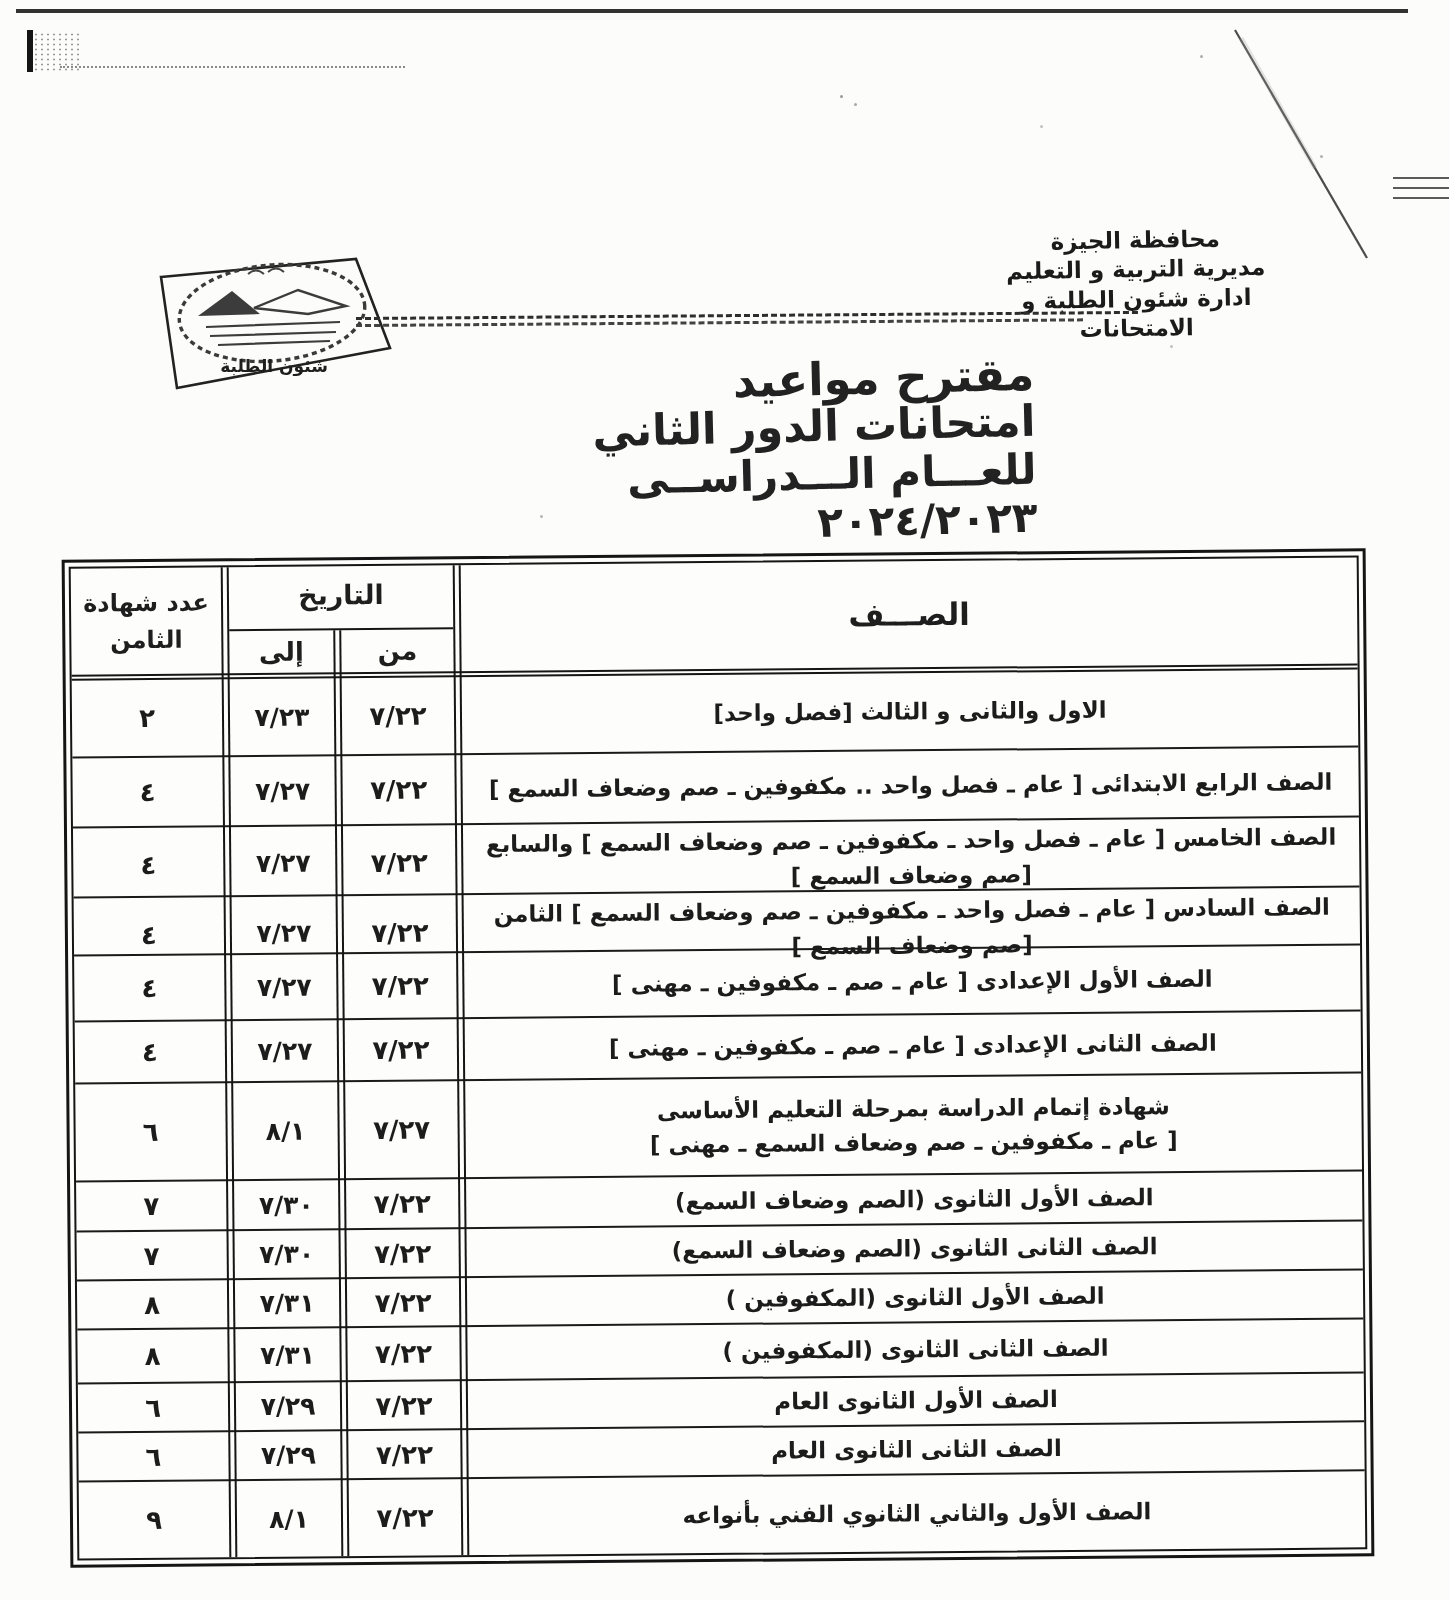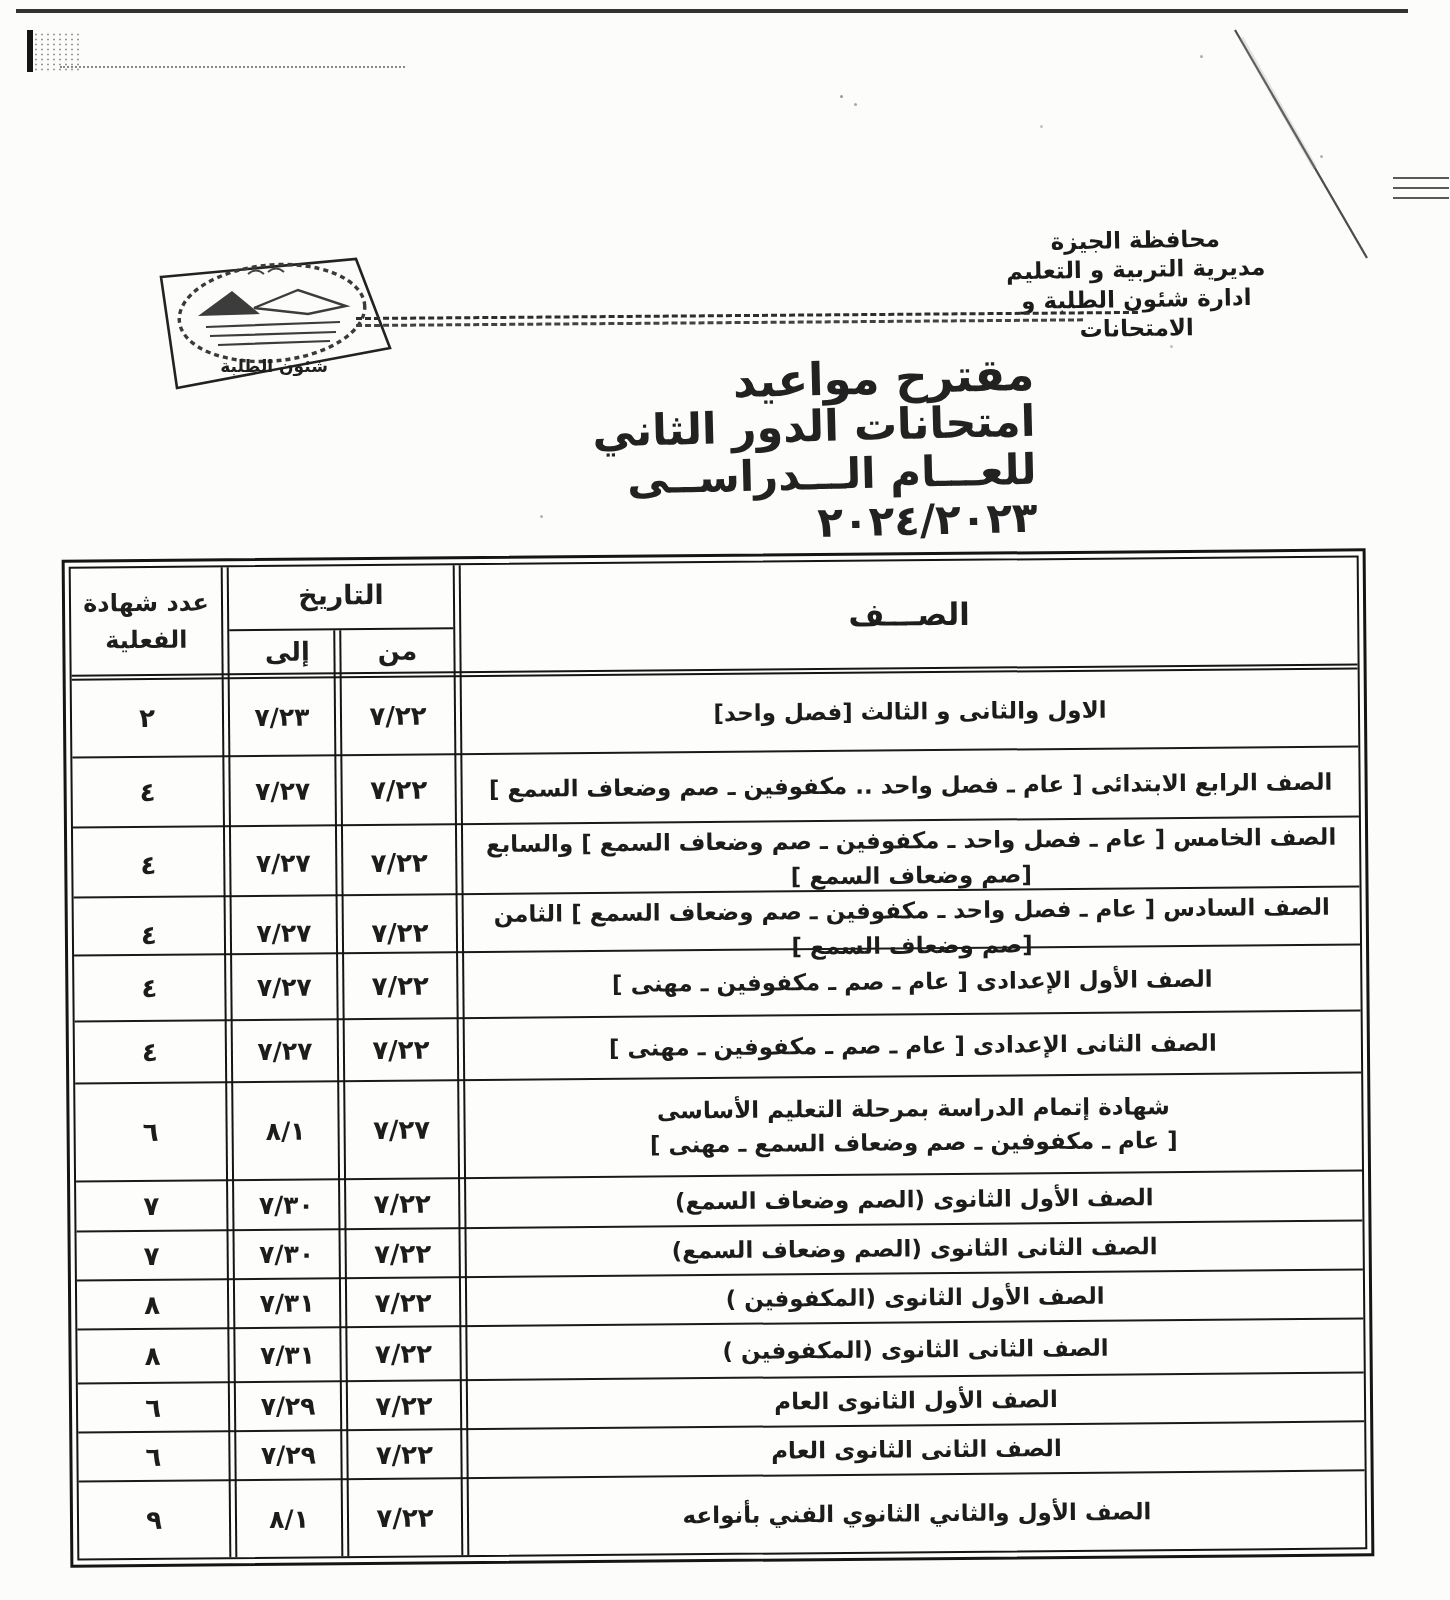--- a/index.html
+++ b/index.html
@@ -51,21 +51,21 @@
   }
   .table-inner { position:relative; width:100%; height:100%; border:2px solid #151515; display:flex; flex-direction:column; direction:ltr; }
   .v-sep { position:absolute; width:8px; top:0; bottom:0; border-left:2px solid #151515; border-right:2px solid #151515; z-index:4; }
   .v-sep.a { left:150px; }
   .v-sep.b { left:262px; top:64px; }
   .v-sep.c { left:382px; }
   .thead { position:relative; height:112px; flex:0 0 auto; border-bottom:6px double #151515; font-weight:bold; direction:rtl; }
   .th { position:absolute; display:flex; align-items:center; justify-content:center; text-align:center; }
   .th-days { left:0; top:0; bottom:0; width:150px; flex-direction:column; gap:9px; font-size:24px; }
   .th-date { left:158px; top:0; width:224px; height:64px; border-bottom:2px solid #151515; font-size:27px; padding-bottom:6px; }
-  .th-to   { left:164px; top:64px; bottom:0; width:104px; font-size:26px; }
+  .th-to   { left:158px; top:64px; bottom:0; width:104px; font-size:26px; }
   .th-from { left:270px; top:64px; bottom:0; width:112px; font-size:26px; }
   .th-class{ left:390px; right:0; top:0; bottom:0; font-size:31px; letter-spacing:1px; }
   .tbody { flex:1 1 auto; display:flex; flex-direction:column; }
   .trow {
     flex:0 0 auto; display:grid; grid-template-columns:150px 8px 104px 8px 112px 8px 1fr;
     border-bottom:2px solid #1a1a1a;
   }
   .trow.last { flex:1 1 auto; border-bottom:none; }
   .td { display:flex; align-items:center; justify-content:center; text-align:center; font-weight:bold; color:#1c1c1c; }
   .td.num  { grid-column:1; font-size:26px; }
@@ -122,21 +122,21 @@
 
   <div class="exam-table">
     <div class="table-inner">
       <div class="v-sep a"></div>
       <div class="v-sep b"></div>
       <div class="v-sep c"></div>
 
       <div class="thead">
         <div class="th th-days">
           <span>عدد شهادة</span>
-          <span>الفعلية</span>
+          <span>الثامن</span>
         </div>
         <div class="th th-date">التاريخ</div>
         <div class="th th-to">إلى</div>
         <div class="th th-from">من</div>
         <div class="th th-class">الصـــف</div>
       </div>
 
       <div class="tbody">
         <div class="trow" style="height:78px">
           <div class="td num">٢</div>

